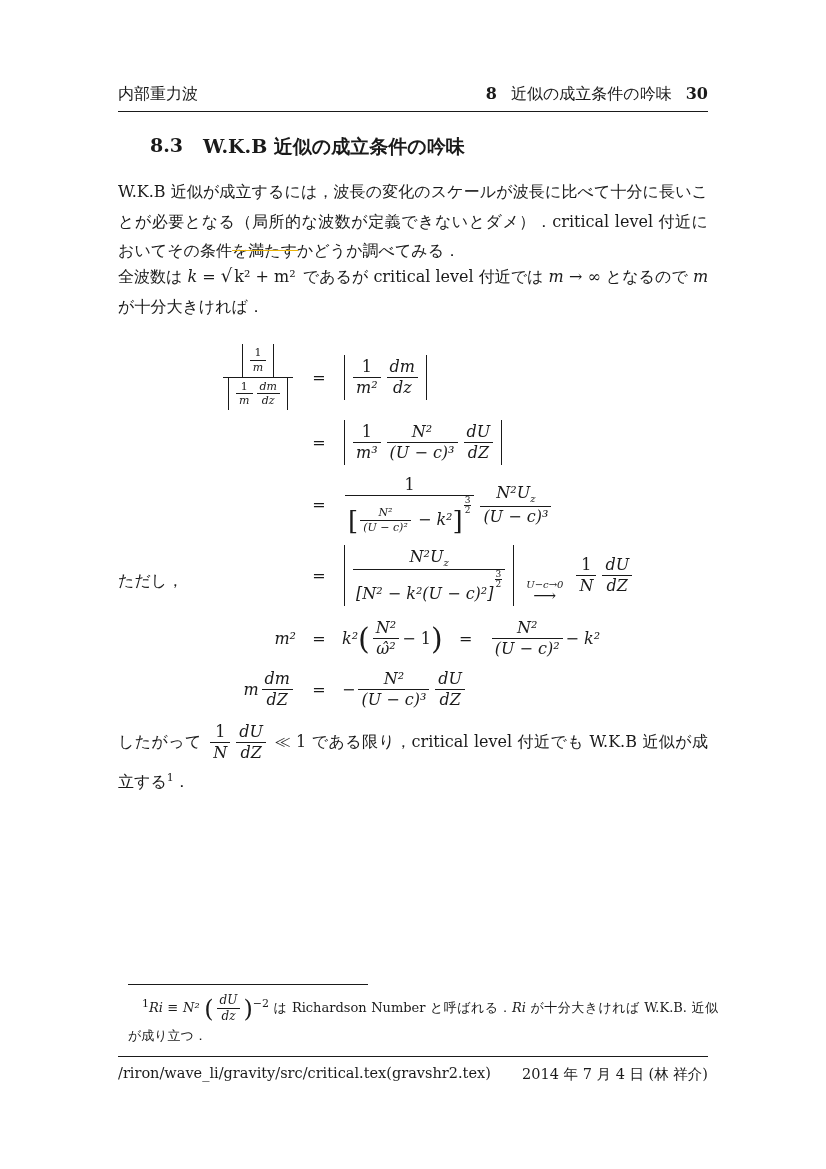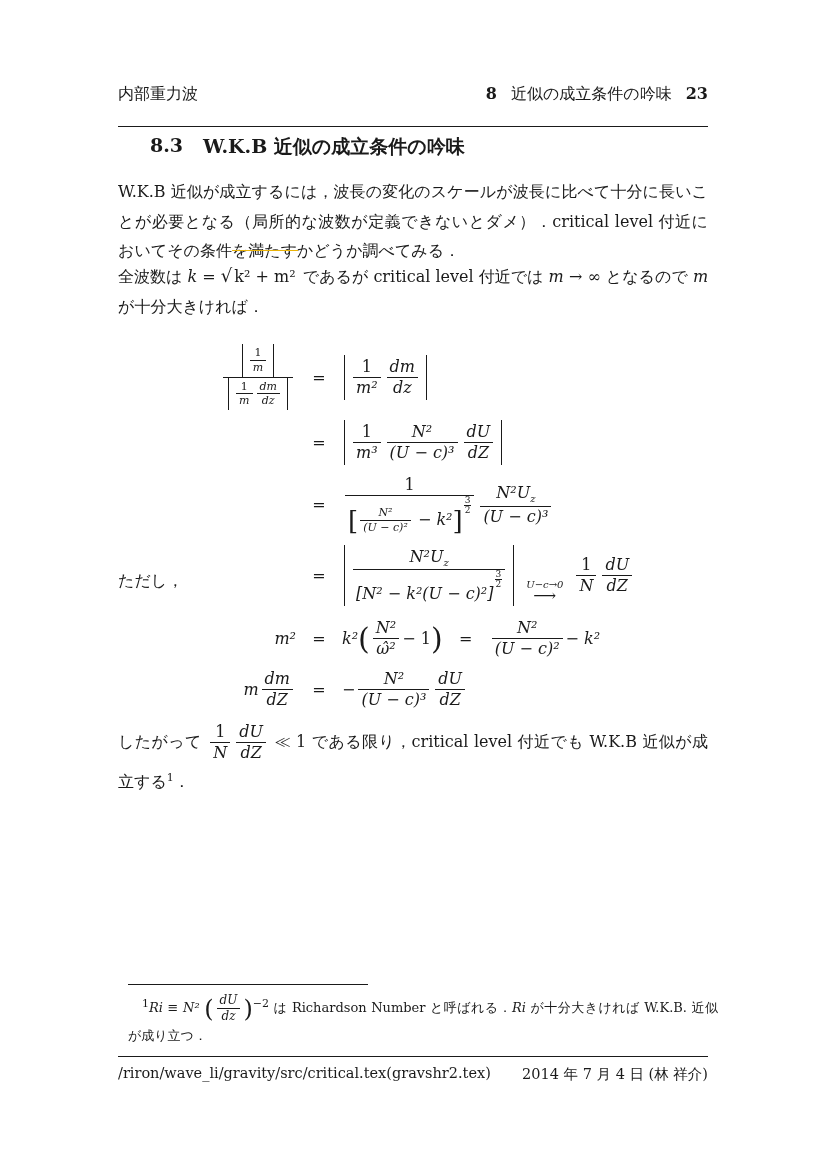--- a/index.html
+++ b/index.html
@@ -4,21 +4,21 @@
 <style>
   html,body{margin:0;padding:0;}
   body{
     width:826px;height:1169px;position:relative;overflow:hidden;
     background:#ffffff;color:#1a1a1a;
     font-family:"DejaVu Serif","Liberation Serif",serif;
   }
   .abs-block{position:absolute;left:118px;width:590px;}
   
   .pg-header{top:84px;display:flex;justify-content:space-between;align-items:baseline;
-    border-bottom:1px solid #1a1a1a;padding-bottom:21px;font-size:16px;}
+    border-bottom:1px solid #1a1a1a;padding-bottom:6px;font-size:16px;}
   .hdr-right{display:flex;gap:14px;align-items:baseline;}
   .hdr-num{font-weight:bold;}
   
   .sec-heading{top:134px;font-size:19px;font-weight:bold;display:flex;gap:20px;margin-left:32px;}
   
   .para{font-size:16px;line-height:1.85;text-align:justify;}
   .p1{top:177px;}
   .p2{top:259px;}
   .p3{top:722px;line-height:2.4;}
   .tadashi{top:566px;}
@@ -62,21 +62,21 @@
     display:flex;justify-content:space-between;font-size:14.5px;}
 </style>
 </head>
 <body>
 
 <div class="abs-block pg-header">
   <span>内部重力波</span>
   <span class="hdr-right">
     <span class="hdr-num">8</span>
     <span>近似の成立条件の吟味</span>
-    <span class="hdr-num">23</span>
+    <span class="hdr-num">30</span>
   </span>
 </div>
 
 <div class="abs-block sec-heading">
   <span>8.3</span>
   <span>W.K.B 近似の成立条件の吟味</span>
 </div>
 
 <div class="abs-block para p1">W.K.B 近似が成立するには，波長の変化のスケールが波長に比べて十分に長いことが必要となる（局所的な波数が定義できないとダメ）．critical level 付近においてその条件を満たすかどうか調べてみる．</div>
 

